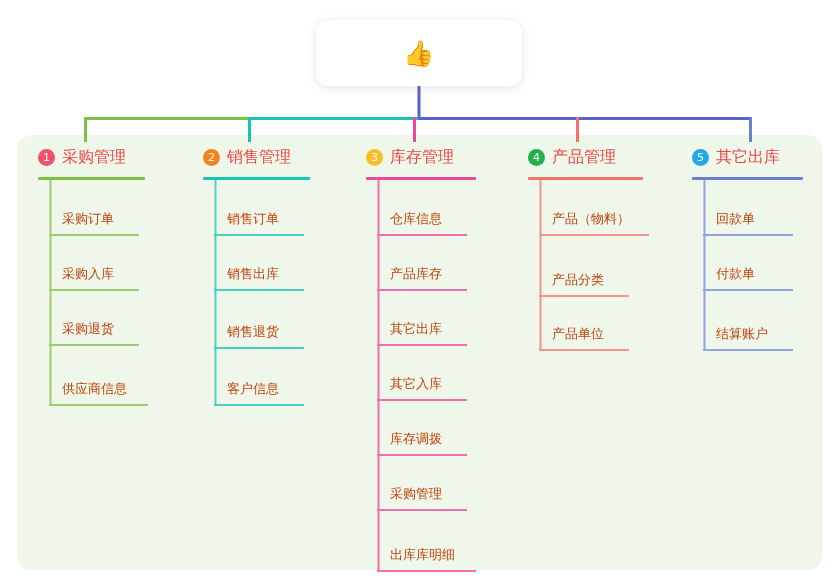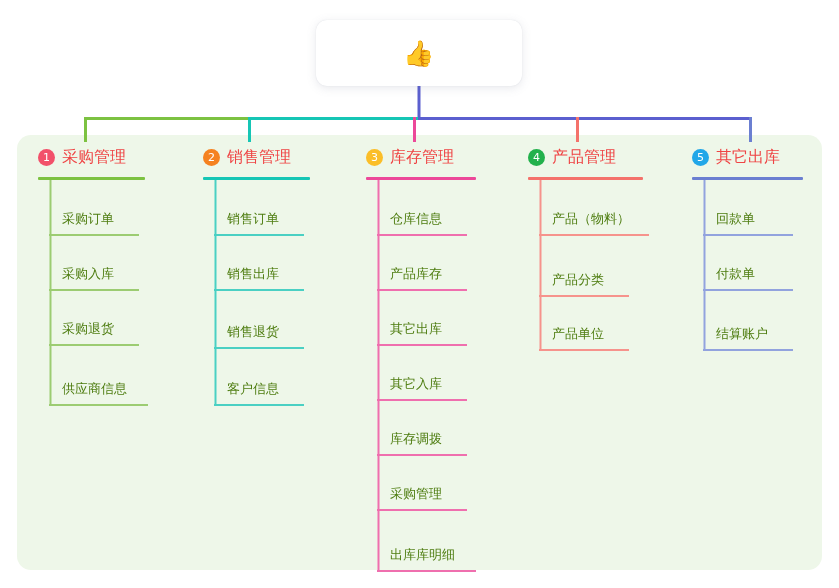--- a/index.html
+++ b/index.html
@@ -103,21 +103,21 @@
 
   .leaf {
     position: absolute;
     left: 0;
   }
   .leaf-text {
     position: absolute;
     left: 24px;
     bottom: 8px;
     font-size: 13px;
-    color: #4d7c0f;
+    color: #c2410c;
     white-space: nowrap;
   }
   .leaf-rule {
     position: absolute;
     left: 11px;
     bottom: 0;
     height: 2px;
     width: 90px;
   }
 </style>

